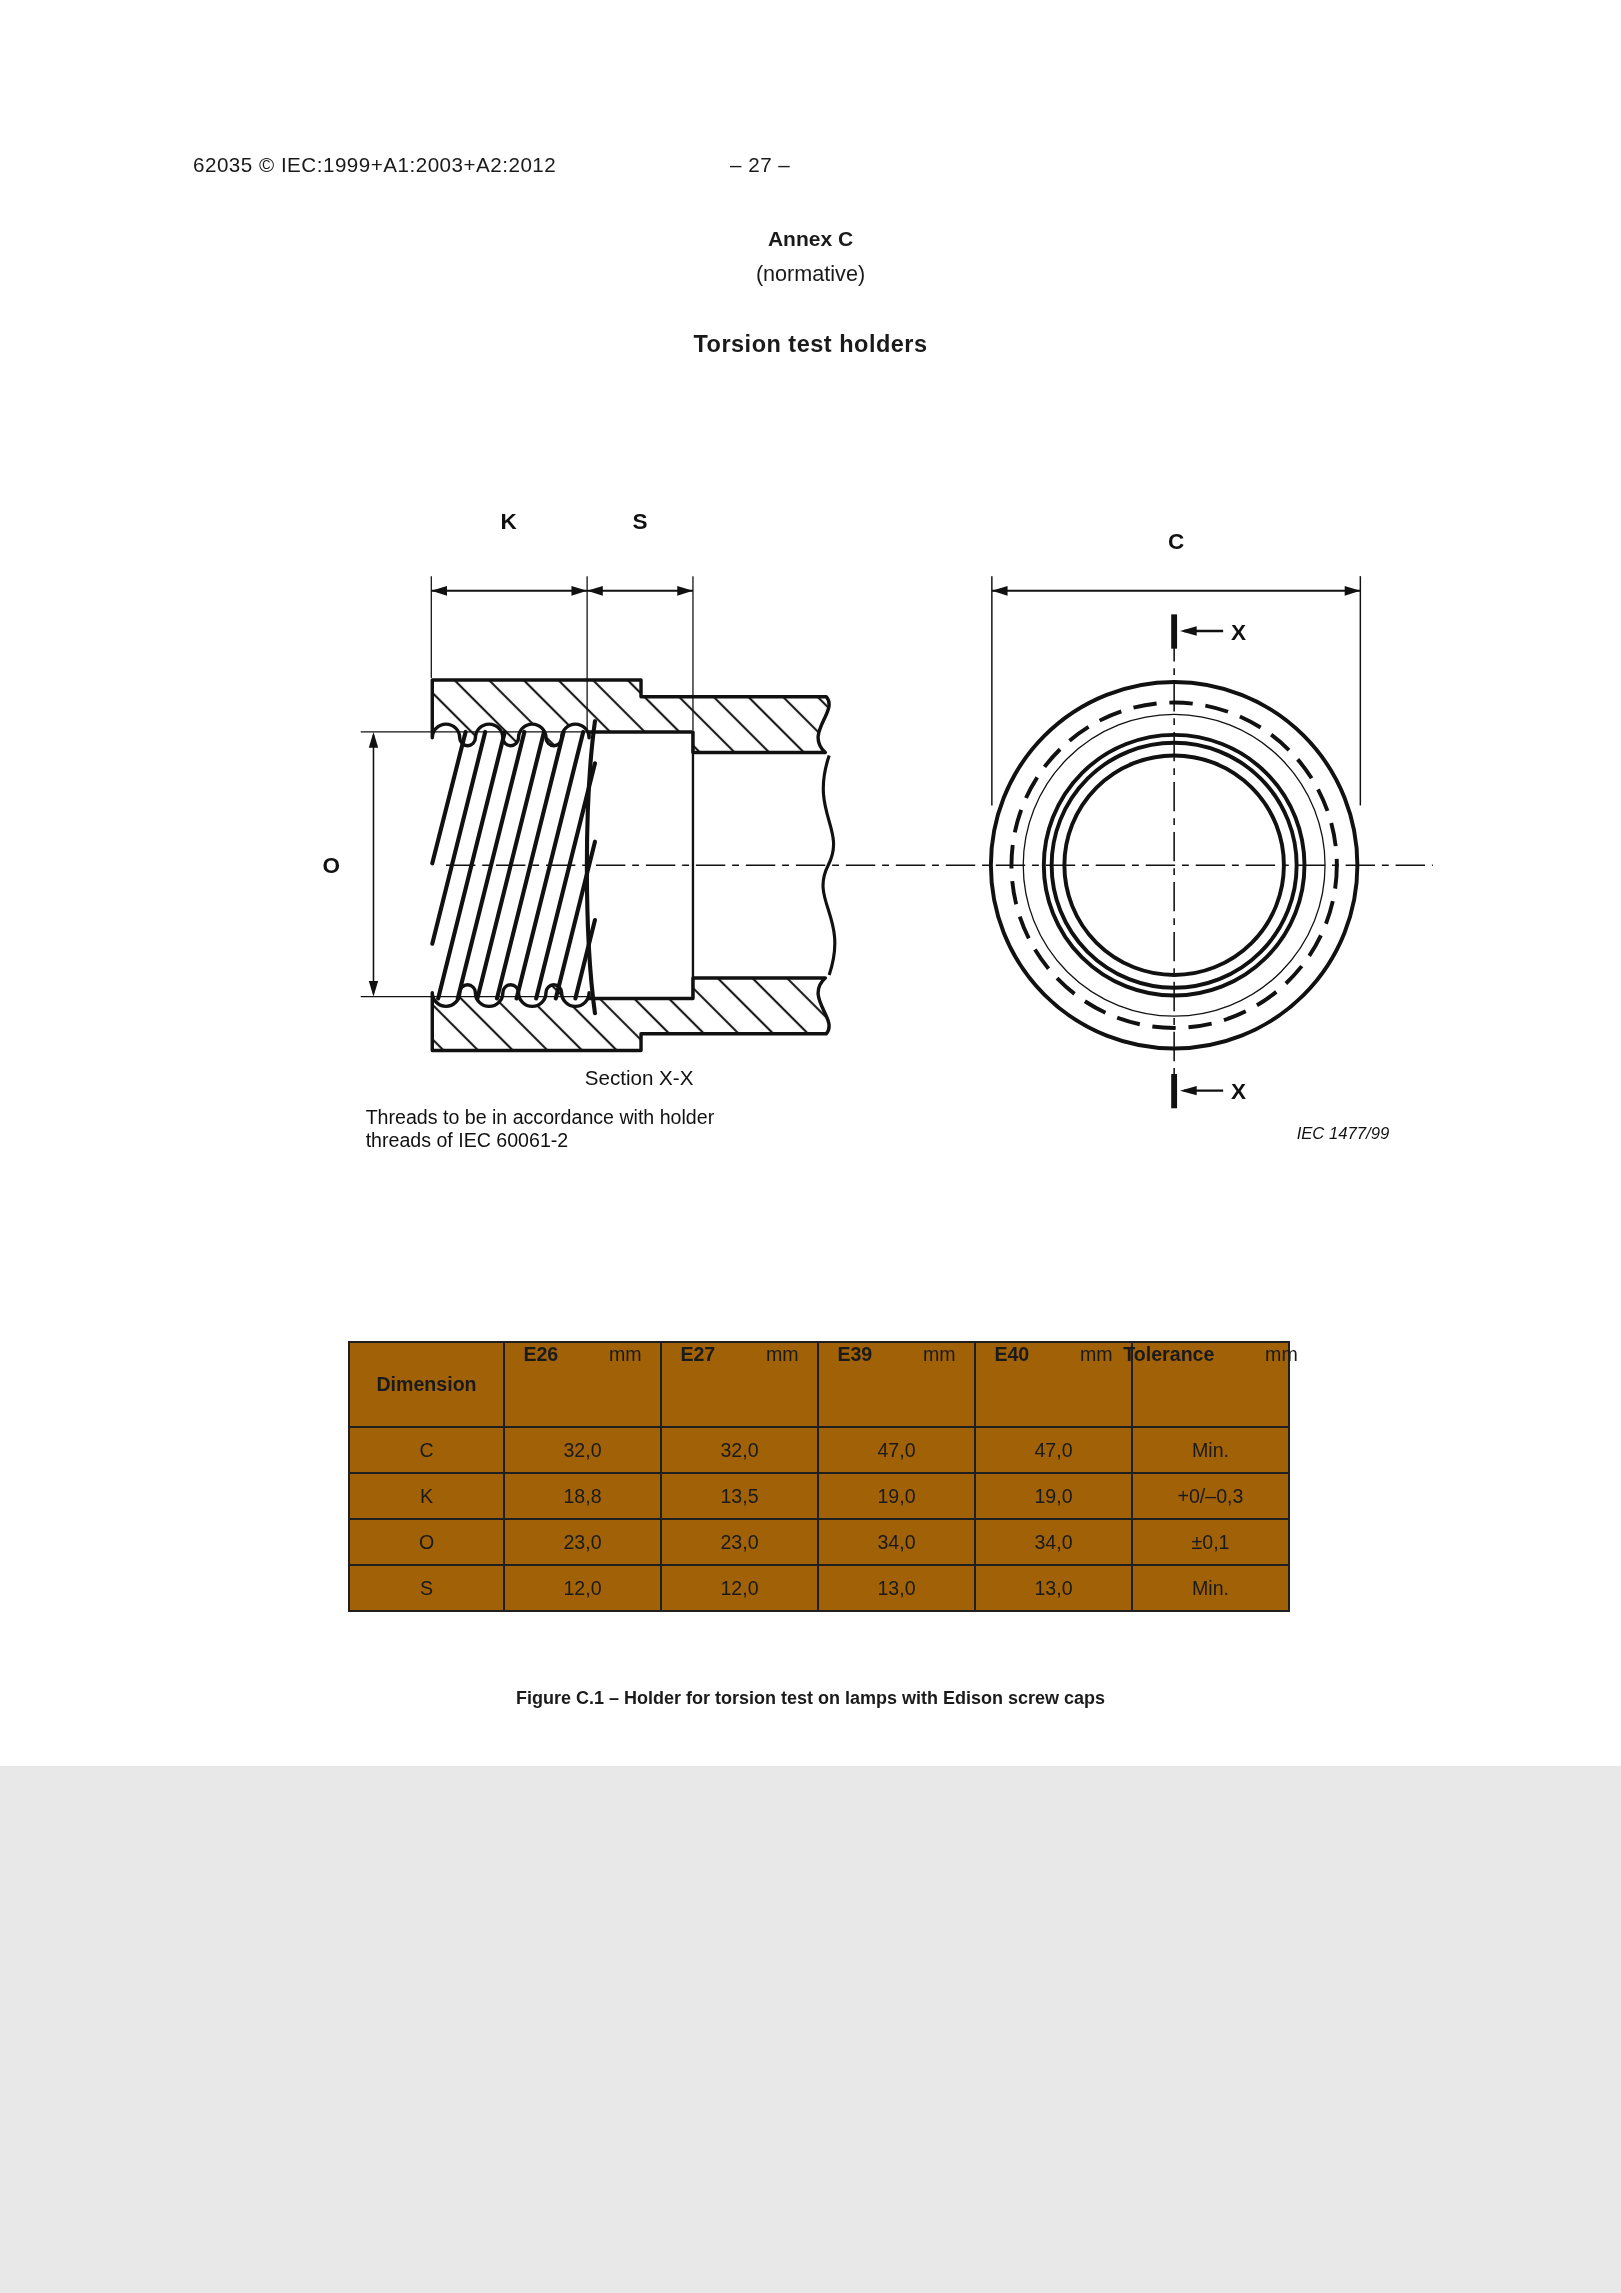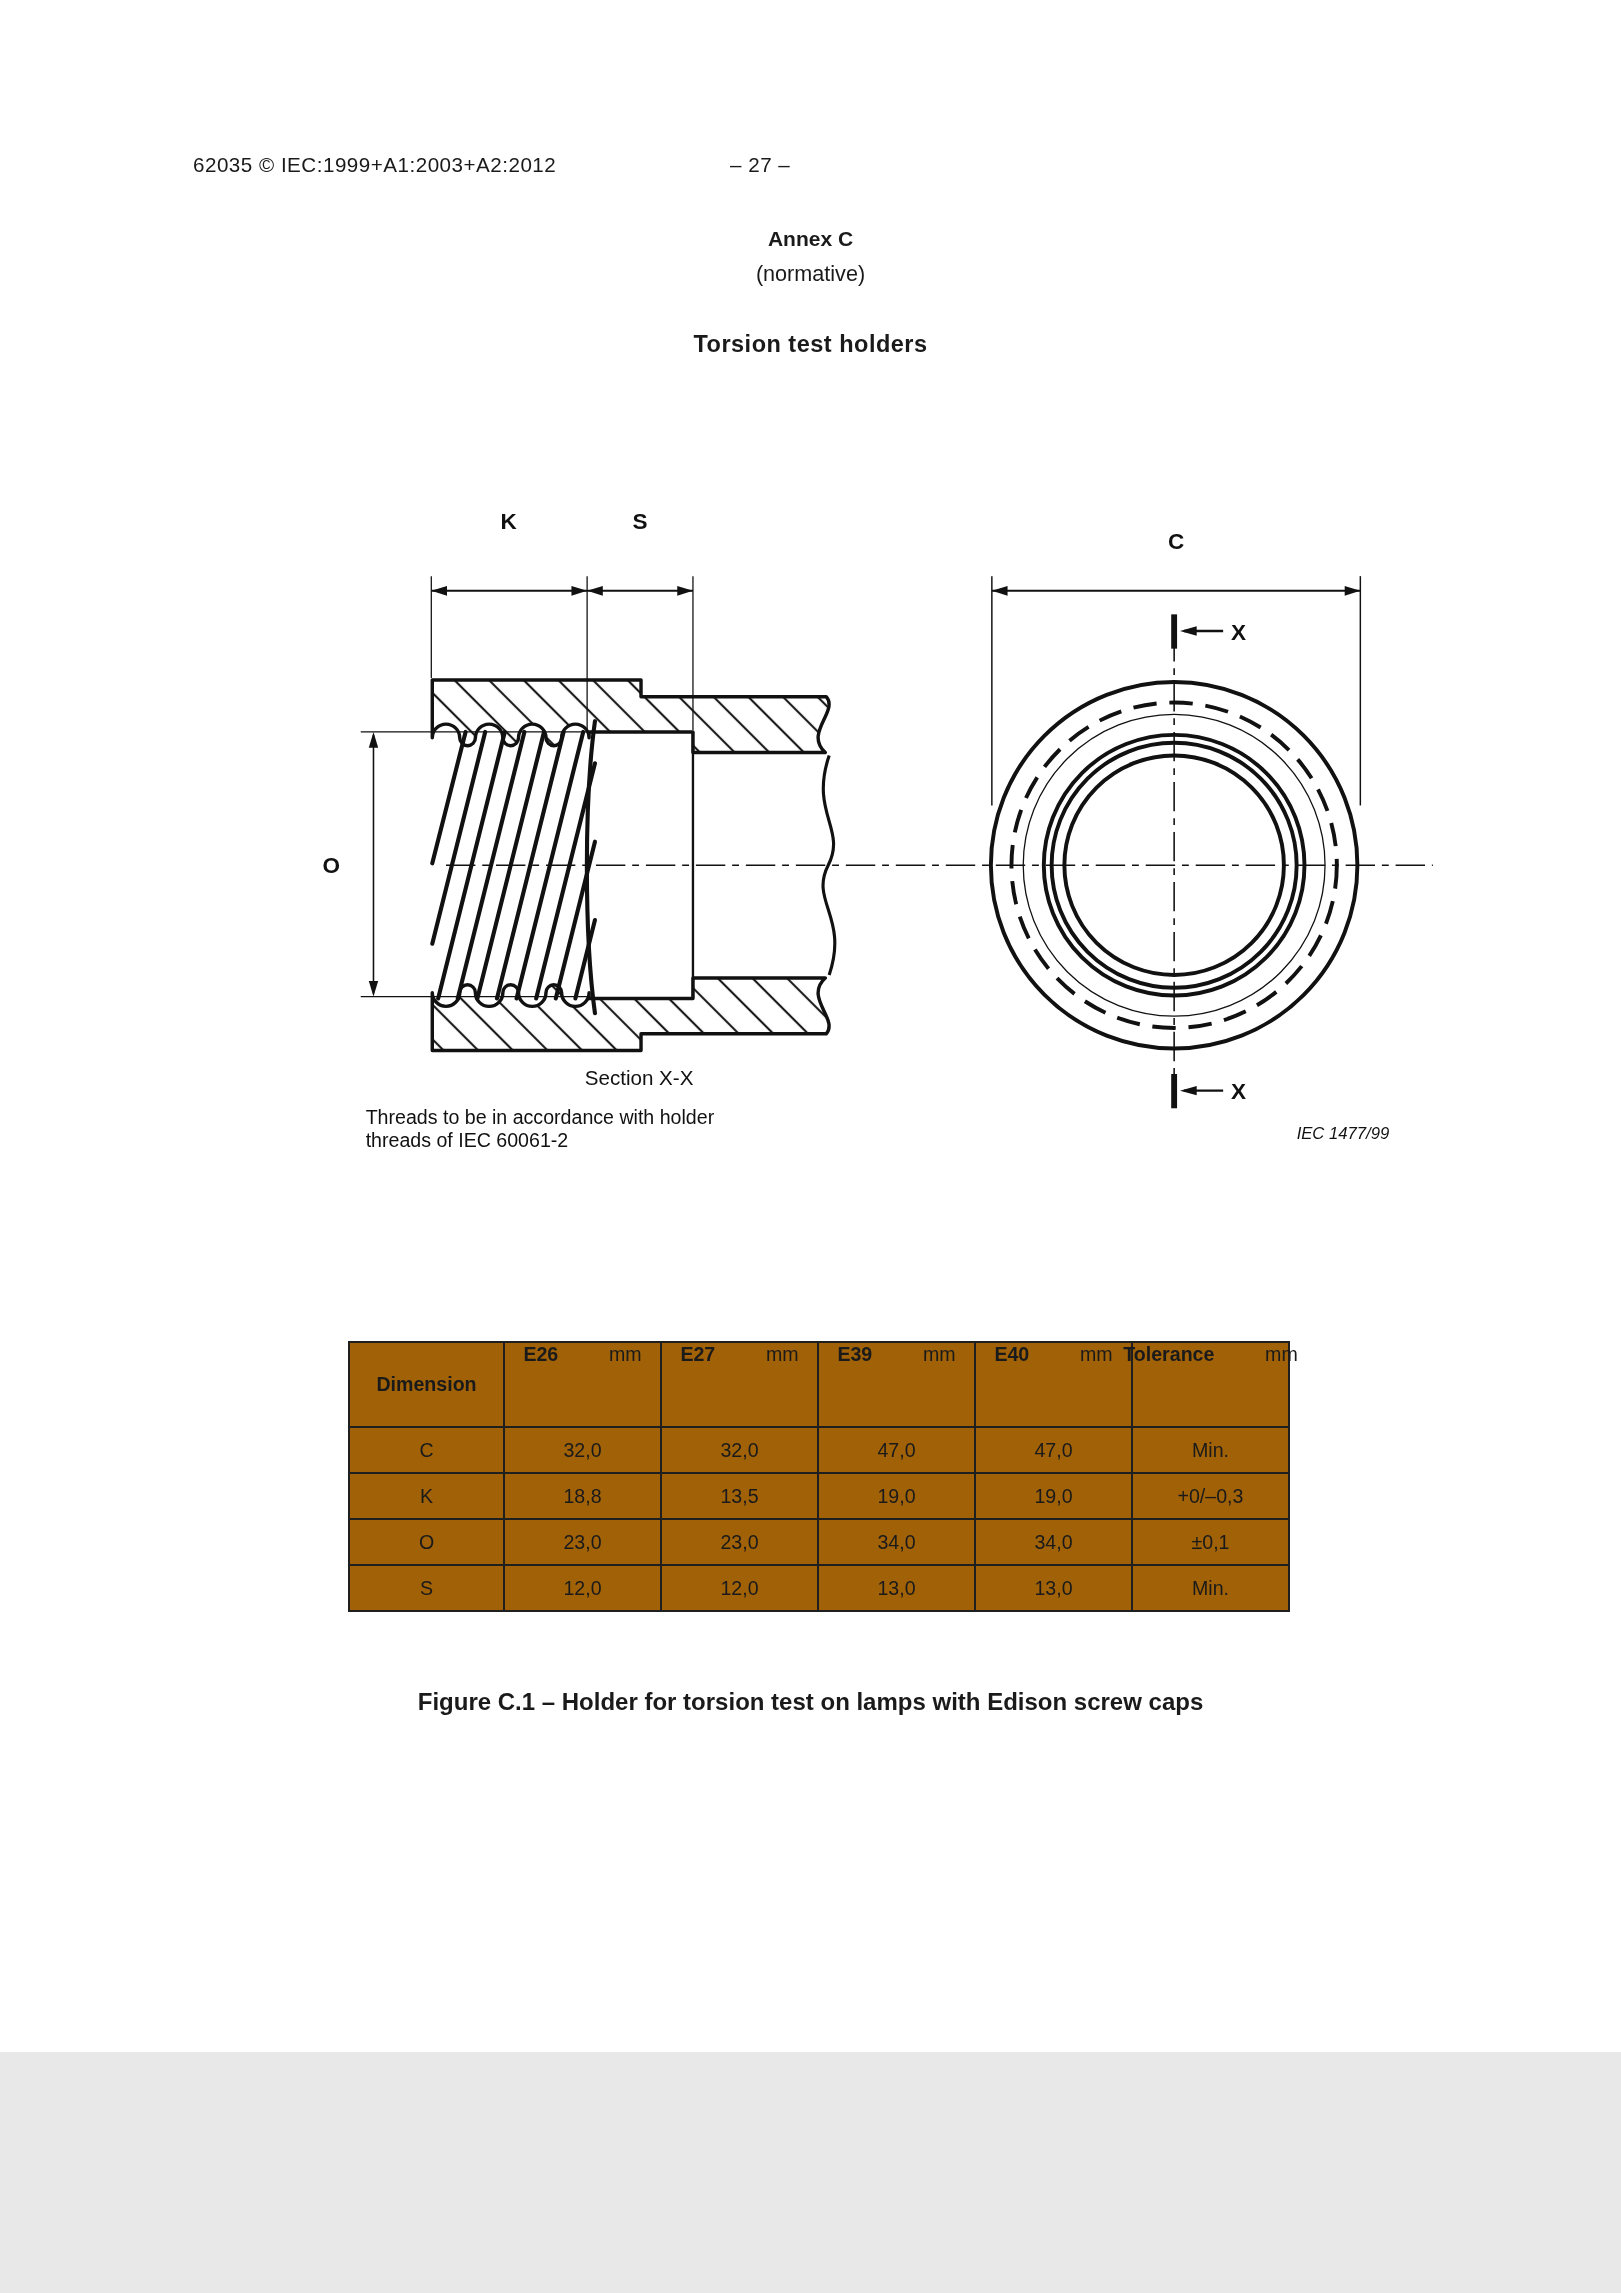--- a/index.html
+++ b/index.html
@@ -1,25 +1,25 @@
 <!DOCTYPE html>
 <html><head>
 <meta charset="utf-8">
 <style>
   html,body{margin:0;padding:0;background:#e8e8e8;}
   .page{
-    position:relative;width:1621px;height:2052px;background:#ffffff;
+    position:relative;width:1621px;height:1766px;background:#ffffff;
     font-family:"Liberation Sans", sans-serif;color:#1a1a1a;overflow:hidden;
   }
   .abs{position:absolute;}
   .hdr{font-size:20.6px;letter-spacing:0.5px;white-space:pre;}
   .title-annex{left:0;width:1621px;top:227px;text-align:center;font-size:21px;font-weight:bold;}
   .title-norm{left:0;width:1621px;top:261px;text-align:center;font-size:21.6px;}
   .title-main{left:0;width:1621px;top:331px;text-align:center;font-size:23.5px;font-weight:bold;letter-spacing:0.5px;}
-  .caption{left:0;width:1621px;top:1688px;text-align:center;font-size:24px;font-weight:bold;}
+  .caption{left:0;width:1621px;top:1688px;text-align:center;font-size:18px;font-weight:bold;}
 
   
   table.dim{
     position:absolute;left:348px;top:1341px;width:939px;
     border-collapse:collapse;table-layout:fixed;
     font-size:19.6px;color:#1a1a1a;background:#a16207;
   }
   table.dim td,table.dim th{
     border:2px solid #1f1f1f;text-align:center;vertical-align:middle;
     padding:0;font-weight:normal;

